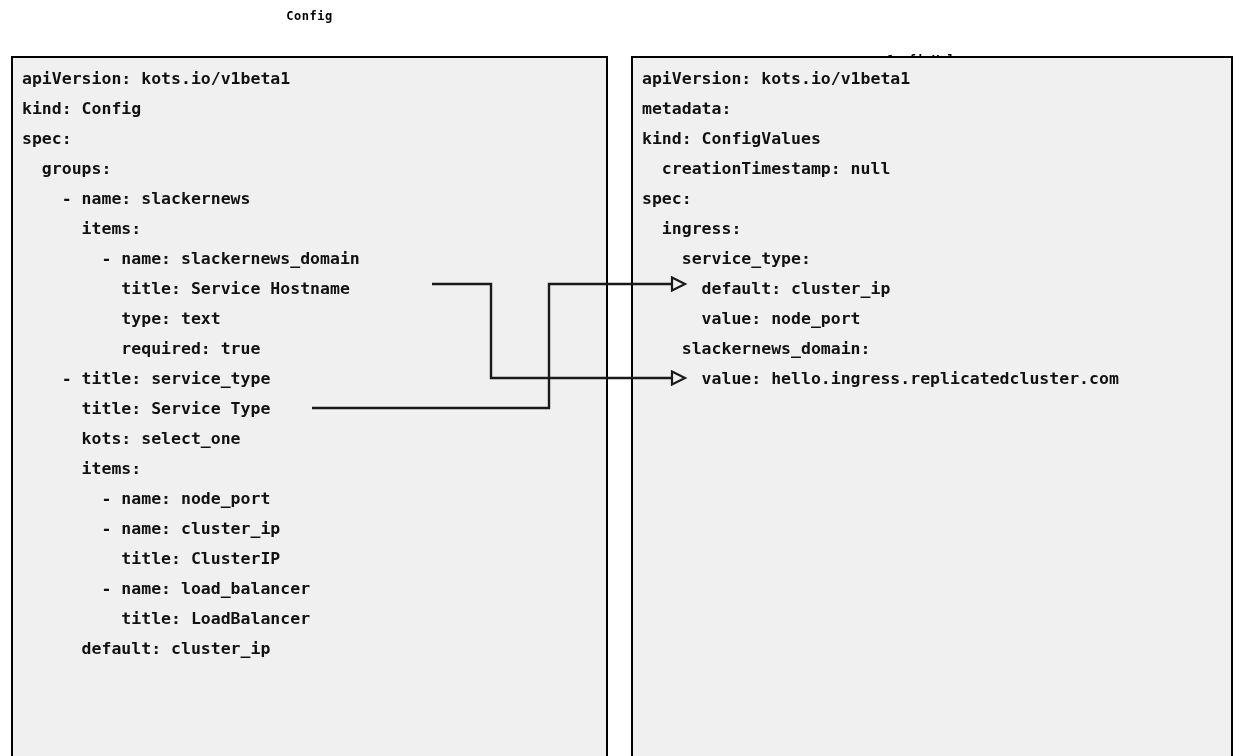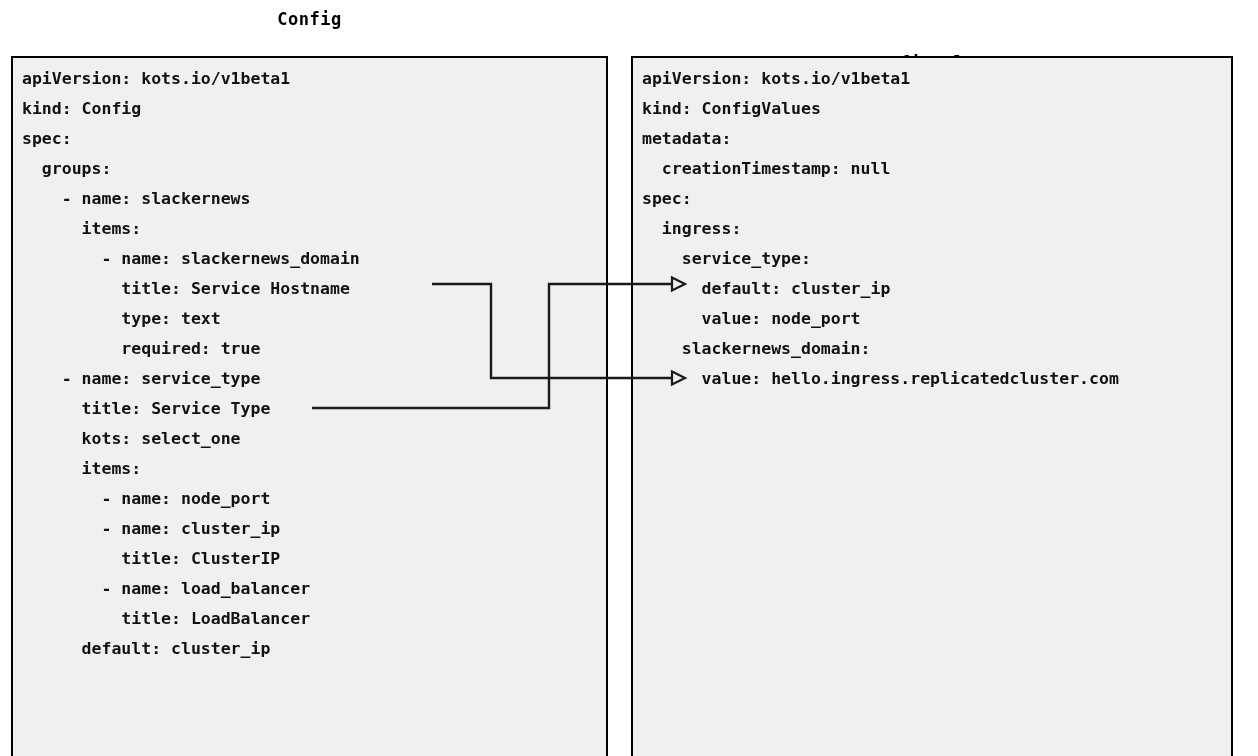--- a/index.html
+++ b/index.html
@@ -16,21 +16,21 @@
   #stage {
     position: relative;
     width: 1258px;
     height: 756px;
   }
 
   
   .panel-title {
     position: absolute;
     font-family: "DejaVu Sans Mono", "Liberation Mono", monospace;
-    font-size: 17px;
+    font-size: 12px;
     font-weight: bold;
     color: #000000;
     letter-spacing: 0.5px;
     text-align: center;
     white-space: nowrap;
     top: 9px;
   }
   #title-config  { left: 11px;  width: 597px; }
   #title-values  { left: 631px; width: 602px; margin-top: 44px; }
 
@@ -88,38 +88,38 @@
         <div class="code-line">apiVersion: kots.io/v1beta1</div>
         <div class="code-line">kind: Config</div>
         <div class="code-line">spec:</div>
         <div class="code-line">  groups:</div>
         <div class="code-line">    - name: slackernews</div>
         <div class="code-line">      items:</div>
         <div class="code-line">        - name: slackernews_domain</div>
         <div class="code-line">          title: Service Hostname</div>
         <div class="code-line">          type: text</div>
         <div class="code-line">          required: true</div>
-        <div class="code-line">    - name: service_type</div>
+        <div class="code-line">    - title: service_type</div>
         <div class="code-line">      title: Service Type</div>
         <div class="code-line">      kots: select_one</div>
         <div class="code-line">      items:</div>
         <div class="code-line">        - name: node_port</div>
         <div class="code-line">        - name: cluster_ip</div>
         <div class="code-line">          title: ClusterIP</div>
         <div class="code-line">        - name: load_balancer</div>
         <div class="code-line">          title: LoadBalancer</div>
         <div class="code-line">      default: cluster_ip</div>
       </div>
   </div>
 
   <div class="panel" id="panel-values">
     <div class="code" id="code-values">
         <div class="code-line">apiVersion: kots.io/v1beta1</div>
+        <div class="code-line">metadata:</div>
         <div class="code-line">kind: ConfigValues</div>
-        <div class="code-line">metadata:</div>
         <div class="code-line">  creationTimestamp: null</div>
         <div class="code-line">spec:</div>
         <div class="code-line">  ingress:</div>
         <div class="code-line">    service_type:</div>
         <div class="code-line">      default: cluster_ip</div>
         <div class="code-line">      value: node_port</div>
         <div class="code-line">    slackernews_domain:</div>
         <div class="code-line">      value: hello.ingress.replicatedcluster.com</div>
       </div>
   </div>

